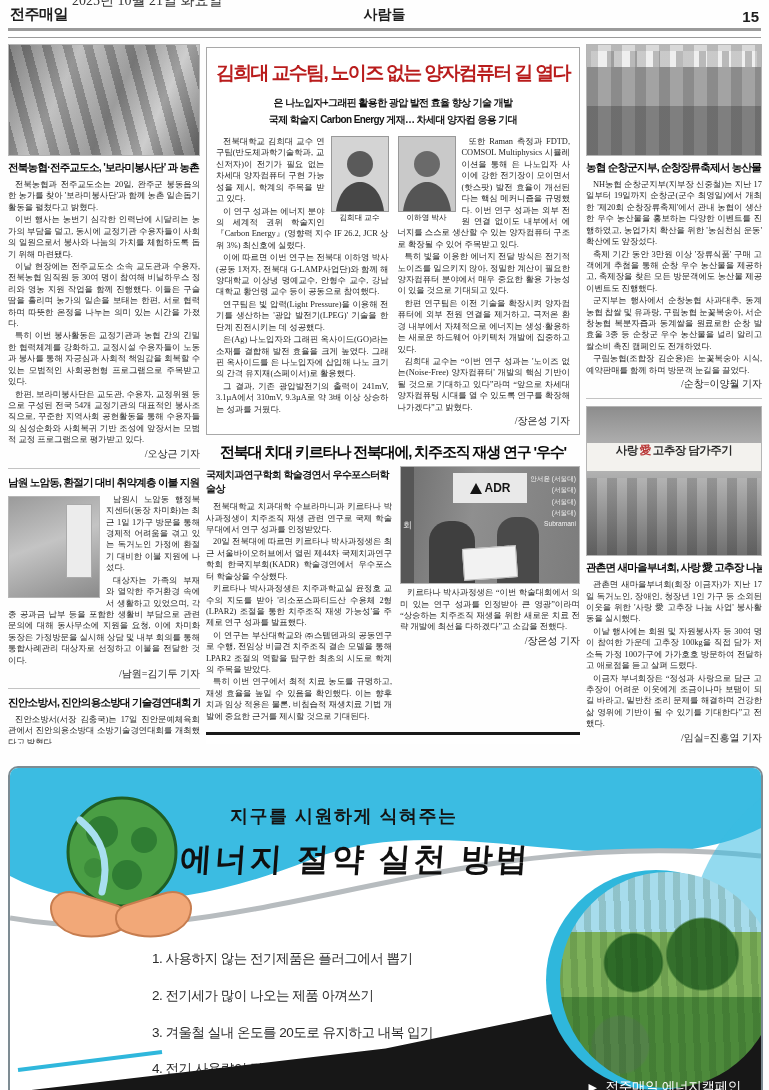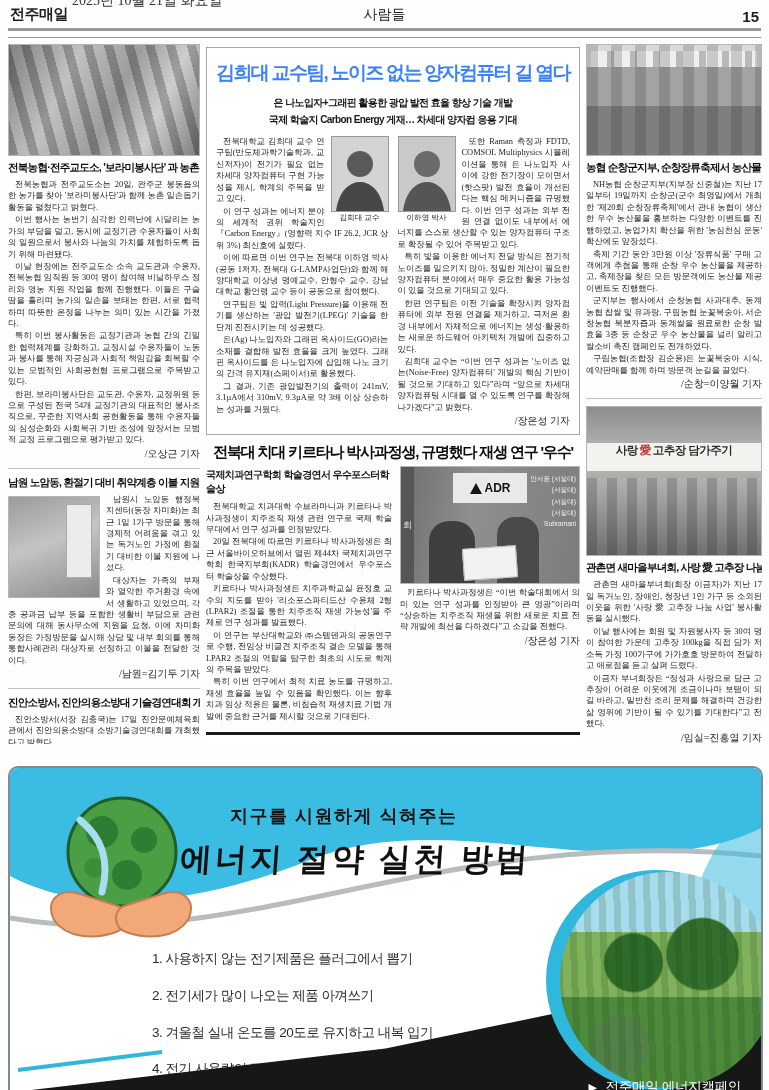--- a/index.html
+++ b/index.html
@@ -5,21 +5,21 @@
   html,body{margin:0;padding:0;background:#e9e9e9;}
   .page{position:relative;width:769px;height:1090px;margin:0 auto;background:#fefefe;
         font-family:"Liberation Serif",serif;color:#1d1d1d;overflow:hidden;}
 
   
   .masthead{position:absolute;top:4px;left:10px;right:10px;height:22px;}
   .mh-brand{position:absolute;left:0;bottom:2px;font-family:"Liberation Sans",sans-serif;
             font-weight:bold;font-size:15px;letter-spacing:-0.5px;}
   .mh-date{position:absolute;left:62px;bottom:16px;font-size:14px;color:#333;}
   .mh-section{position:absolute;left:0;right:0;bottom:2px;text-align:center;
-              font-family:"Liberation Sans",sans-serif;font-weight:normal;font-size:14px;}
+              font-family:"Liberation Sans",sans-serif;font-weight:bold;font-size:14px;}
   .mh-page{position:absolute;right:0;bottom:1px;font-family:"Liberation Sans",sans-serif;
            font-weight:bold;font-size:15px;}
   .mh-rules{position:absolute;top:28px;left:8px;right:8px;height:6px;
             border-top:3px solid #9a9a9a;border-bottom:1px solid #9a9a9a;}
 
   
   .col{position:absolute;top:44px;overflow:hidden;}
   #colL{left:8px;width:192px;height:700px;}
   #colC{left:206px;width:374px;height:700px;}
   #colR{left:586px;width:176px;height:700px;}
@@ -54,21 +54,21 @@
      font-weight:bold;font-size:11.5px;letter-spacing:-0.5px;color:#2b2b2b;}
   .ph-r2 .strip .heart{color:#b93636;margin:0 2px;}
   .ph-r2 .lower{position:absolute;left:0;right:0;bottom:0;height:52%;
      background:linear-gradient(#b3b3b3,#6f6f6f);}
   .ph-r2 .lower::after{content:"";position:absolute;inset:0;
      background:repeating-linear-gradient(90deg,rgba(25,25,25,.2) 0 10px,transparent 10px 20px);}
 
   
   #mainBox{border:1px solid #a8a8a8;padding:8px 9px 6px;margin-top:3px;background:#fff;}
   .h-main{font-family:"Liberation Sans",sans-serif;font-weight:bold;font-size:19px;
-          letter-spacing:-1.7px;text-align:center;margin:4px 0 10px;white-space:nowrap;color:#3b82f6;}
+          letter-spacing:-1.7px;text-align:left;margin:4px 0 10px;white-space:nowrap;color:#b91c1c;}
   .subhead{font-family:"Liberation Sans",sans-serif;font-weight:bold;font-size:10px;
            letter-spacing:-0.6px;text-align:center;margin:3px 0;color:#161616;}
   .cols2{display:flex;gap:9px;margin-top:9px;}
   .c2col{width:50%;}
   .pframe{width:58px;margin:0 0 2px 6px;font-family:"Liberation Sans",sans-serif;}
   .pframe.fr{float:right;}
   .pframe.fl{float:left;margin:0 6px 2px 0;}
   .pframe .ph{height:74px;border:1px solid #999;position:relative;overflow:hidden;}
   .pcap{font-size:7.6px;text-align:center;margin-top:1px;color:#222;}
 
@@ -208,21 +208,21 @@
           <p class="bp">또한 Raman 측정과 FDTD, COMSOL Multiphysics 시뮬레이션을 통해 은 나노입자 사이에 강한 전기장이 모이면서(핫스팟) 발전 효율이 개선된다는 핵심 메커니즘을 규명했다. 이번 연구 성과는 외부 전원 연결 없이도 내부에서 에너지를 스스로 생산할 수 있는 양자컴퓨터 구조로 확장될 수 있어 주목받고 있다.</p>
           <p class="bp">특히 빛을 이용한 에너지 전달 방식은 전기적 노이즈를 일으키지 않아, 정밀한 계산이 필요한 양자컴퓨터 분야에서 매우 중요한 활용 가능성이 있을 것으로 기대되고 있다.</p>
           <p class="bp">한편 연구팀은 이전 기술을 확장시켜 양자컴퓨터에 외부 전원 연결을 제거하고, 극저온 환경 내부에서 자체적으로 에너지는 생성·활용하는 새로운 하드웨어 아키텍처 개발에 집중하고 있다.</p>
           <p class="bp">김희대 교수는 “이번 연구 성과는 '노이즈 없는(Noise-Free) 양자컴퓨터' 개발의 핵심 기반이 될 것으로 기대하고 있다”라며 “앞으로 차세대 양자컴퓨팅 시대를 열 수 있도록 연구를 확장해 나가겠다”고 밝혔다.</p>
           <div class="byline">/장은성 기자</div>
         </div>
       </div>
     </div>
 
     <div>
-      <div class="h-mid">전북대 치대 키르타나 박사과정생, 규명했다 재생 연구 '우수'</div>
+      <div class="h-mid">전북대 치대 키르타나 전북대에, 치주조직 재생 연구 '우수'</div>
       <div class="a4cols">
         <div class="a4L">
           <div class="subhead2">국제치과연구학회 학술경연서 우수포스터학술상</div>
           <p class="bp">전북대학교 치과대학 수브라마니과 키르타나 박사과정생이 치주조직 재생 관련 연구로 국제 학술무대에서 연구 성과를 인정받았다.</p>
           <p class="bp">20일 전북대에 따르면 키르타나 박사과정생은 최근 서울바이오허브에서 열린 제44차 국제치과연구학회 한국지부회(KADR) 학술경연에서 우수포스터 학술상을 수상했다.</p>
           <p class="bp">키르타나 박사과정생은 치주과학교실 윤정호 교수의 지도를 받아 '리소포스파티드산 수용체 2형(LPAR2) 조절을 통한 치주조직 재생 가능성'을 주제로 연구 성과를 발표했다.</p>
           <p class="bp">이 연구는 부산대학교와 ㈜스템덴과의 공동연구로 수행, 전임상 비글견 치주조직 결손 모델을 통해 LPAR2 조절의 역할을 탐구한 최초의 시도로 학계의 주목을 받았다.</p>
           <p class="bp">특히 이번 연구에서 최적 치료 농도를 규명하고, 재생 효율을 높일 수 있음을 확인했다. 이는 향후 치과 임상 적용은 물론, 비침습적 재생치료 기법 개발에 중요한 근거를 제시할 것으로 기대된다.</p>
         </div>
         <div class="a4R">

